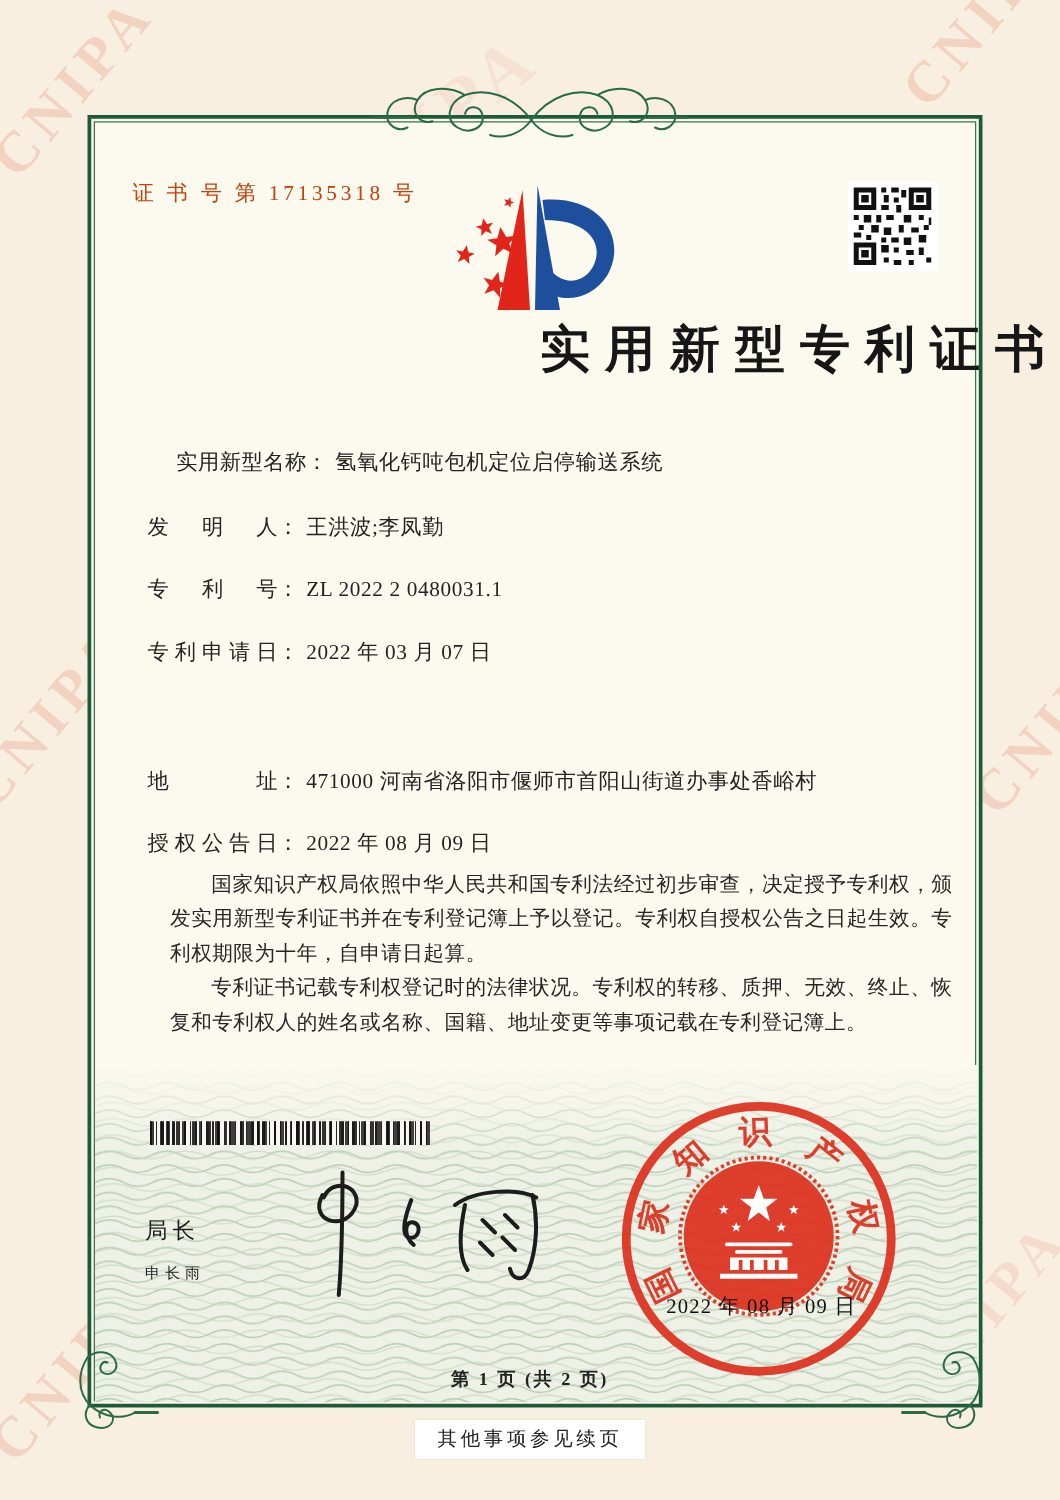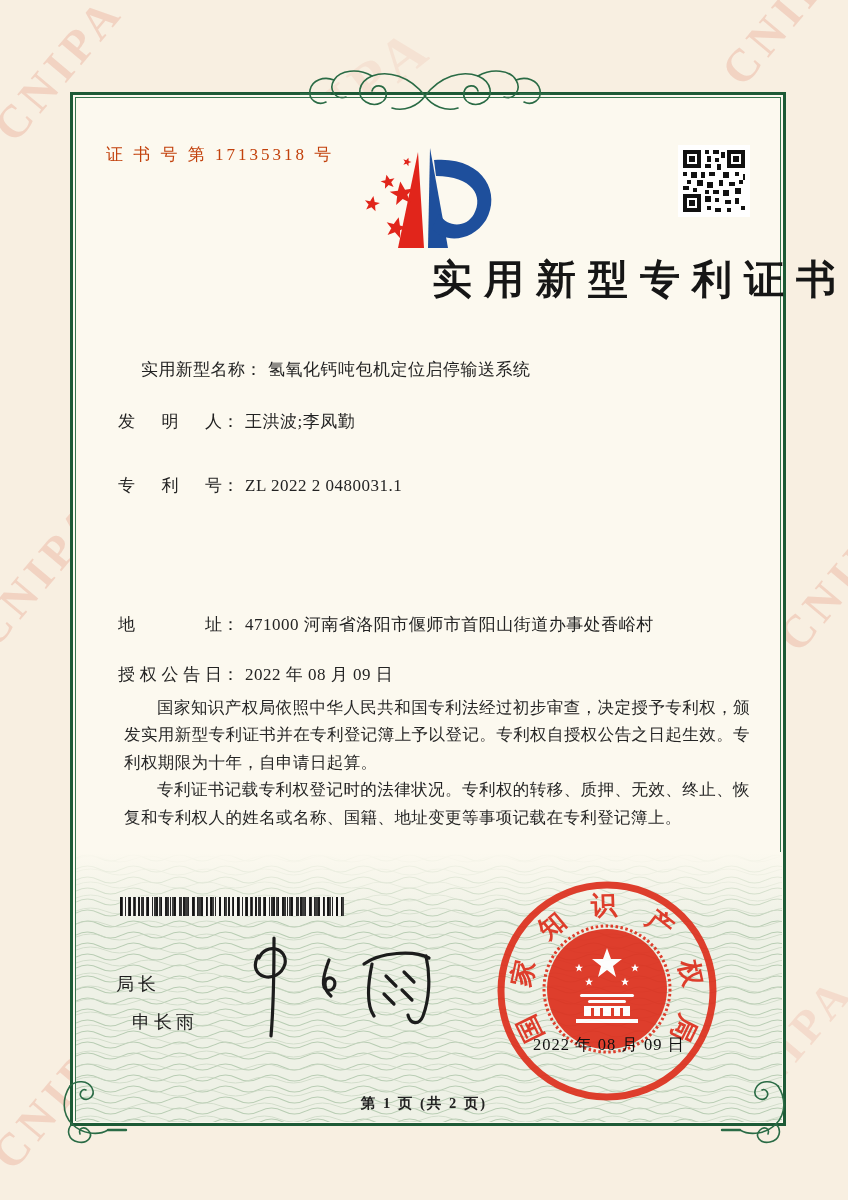--- a/index.html
+++ b/index.html
@@ -11,31 +11,31 @@
   .cert{position:absolute;left:70px;top:92px;width:716px;height:1034px;border:3px solid #1d5a36;background:#fcf9ef;box-sizing:border-box;}
   .cert-inner{position:absolute;left:2px;top:2px;right:2px;bottom:2px;border:1px solid #35744e;}
   .abs{position:absolute;}
   .certno{font-size:17px;letter-spacing:3px;color:#c2410c;}
   .title{width:100%;text-align:right;font-size:40px;font-weight:700;letter-spacing:12px;color:#161616;}
   .row{position:absolute;left:118px;width:630px;font-size:17px;color:#232323;white-space:nowrap;}
   .flabel{display:inline-block;width:104px;text-align:justify;text-align-last:justify;vertical-align:top;}
   .fcolon{display:inline-block;margin-right:6px;}
   .fvalue{letter-spacing:0.5px;}
   .grant-no-group{position:absolute;left:338px;top:0;}
-  .paras{position:absolute;left:124px;top:694px;width:626px;font-size:16.5px;line-height:1.66;color:#262626;letter-spacing:0.4px;text-align:justify;}
+  .paras{position:absolute;left:136px;top:694px;width:626px;font-size:16.5px;line-height:1.66;color:#262626;letter-spacing:0.4px;text-align:justify;}
   .paras p{margin:0;text-indent:2em;}
   .waves{position:absolute;left:76px;top:852px;width:706px;height:270px;}
   .wavefade{position:absolute;left:76px;top:852px;width:706px;height:70px;background:linear-gradient(#fcf9ef,rgba(252,249,239,0));}
   .barcode{position:absolute;left:120px;top:897px;width:224px;height:19px;
     background:
       repeating-linear-gradient(90deg, rgba(17,17,17,0.95) 0 2px, transparent 2px 5px, rgba(17,17,17,0.9) 5px 6px, transparent 6px 9px),
       repeating-linear-gradient(90deg, rgba(30,30,30,0.85) 0 3px, transparent 3px 8px, rgba(30,30,30,0.9) 8px 10px, transparent 10px 13px),
       #f7f6f1;}
   .sig-title{position:absolute;left:116px;top:972px;font-size:18px;letter-spacing:4px;color:#1d1d1d;}
-  .sig-name{position:absolute;left:116px;top:1010px;font-size:18px;letter-spacing:4px;color:#1d1d1d;margin-left:16px;}
+  .sig-name{position:absolute;left:116px;top:1010px;font-size:12px;letter-spacing:4px;color:#1d1d1d;}
   .sealdate{position:absolute;left:524px;top:1034px;width:170px;font-size:16.5px;letter-spacing:1px;color:#101010;text-align:center;}
   .pagenum{position:absolute;left:0;top:1094px;width:100%;text-align:center;font-size:14.5px;letter-spacing:2px;color:#222;font-weight:bold;}
   .notebox{position:absolute;left:50%;top:1136px;transform:translateX(-50%);background:#ffffff;padding:5px 18px;font-size:15.5px;letter-spacing:3px;color:#222;box-shadow:0 0 2px rgba(0,0,0,0.08);}
   .qrwrap{position:absolute;left:678px;top:145px;width:72px;height:72px;background:#fff;padding:3px;box-sizing:border-box;}
 </style>
 </head>
 <body>
 
 <div class="page">
 
@@ -169,22 +169,25 @@
   </div>
 
   <div class="abs title" style="left:0;top:252px;">实用新型专利证书</div>
 
   <div class="row" style="top:358px;margin-left:23px;">
     <span class="flabel">实用新型名称</span><span class="fcolon">：</span><span class="fvalue">氢氧化钙吨包机定位启停输送系统</span>
   </div>
   <div class="row" style="top:410px;">
     <span class="flabel">发明人</span><span class="fcolon">：</span><span class="fvalue">王洪波;李凤勤</span>
   </div>
-  <div class="row" style="top:460px;margin-top:14px;">
+  <div class="row" style="top:460px;">
     <span class="flabel">专利号</span><span class="fcolon">：</span><span class="fvalue">ZL 2022 2 0480031.1</span>
+  </div>
+  <div class="row" style="top:510px;">
+    <span class="flabel">专利申请日</span><span class="fcolon">：</span><span class="fvalue">2022 年 03 月 07 日</span>
   </div>
   <div class="row" style="top:613px;">
     <span class="flabel">地址</span><span class="fcolon">：</span><span class="fvalue">471000 河南省洛阳市偃师市首阳山街道办事处香峪村</span>
   </div>
   <div class="row" style="top:663px;">
     <span class="flabel">授权公告日</span><span class="fcolon">：</span><span class="fvalue">2022 年 08 月 09 日</span>
   </div>
 
   <div class="paras">
     <p>国家知识产权局依照中华人民共和国专利法经过初步审查，决定授予专利权，颁发实用新型专利证书并在专利登记簿上予以登记。专利权自授权公告之日起生效。专利权期限为十年，自申请日起算。</p>
@@ -244,14 +247,15 @@
         <text x="115" y="38" transform="rotate(78,115,115)">权</text>
         <text x="115" y="38" transform="rotate(116,115,115)">局</text>
       </g>
     </g>
   </svg>
 
   <div class="sealdate">2022 年 08 月 09 日</div>
 
   <div class="pagenum">第 1 页 (共 2 页)</div>
 
+  <div class="notebox">其他事项参见续页</div>
 
 </div>
 
 </body></html>

